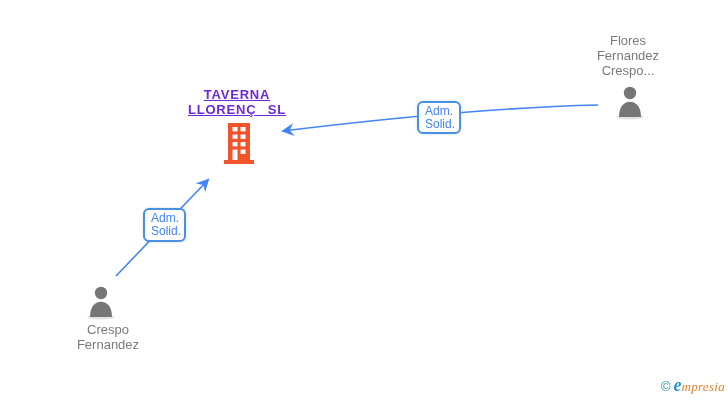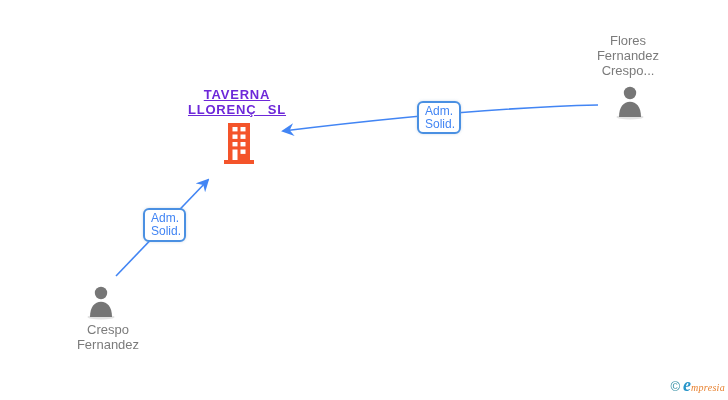--- a/index.html
+++ b/index.html
@@ -94,21 +94,21 @@
     font-family: "Liberation Serif", "DejaVu Serif", serif;
     font-style: italic;
   }
   .watermark .brand-e {
     color: #2795c9;
     font-size: 18px;
     font-weight: 700;
   }
   .watermark .brand-rest {
     color: #e8802e;
-    font-size: 10px;
+    font-size: 13px;
     letter-spacing: 0.3px;
   }
   svg .bld { fill: #f4542a; }
   svg .win { fill: #ffffff; }
   svg .person-body { fill: #767676; }
   svg .person-shadow { fill: #cbcbcb; opacity: 0.55; }
 </style>
 </head>
 <body>
 

